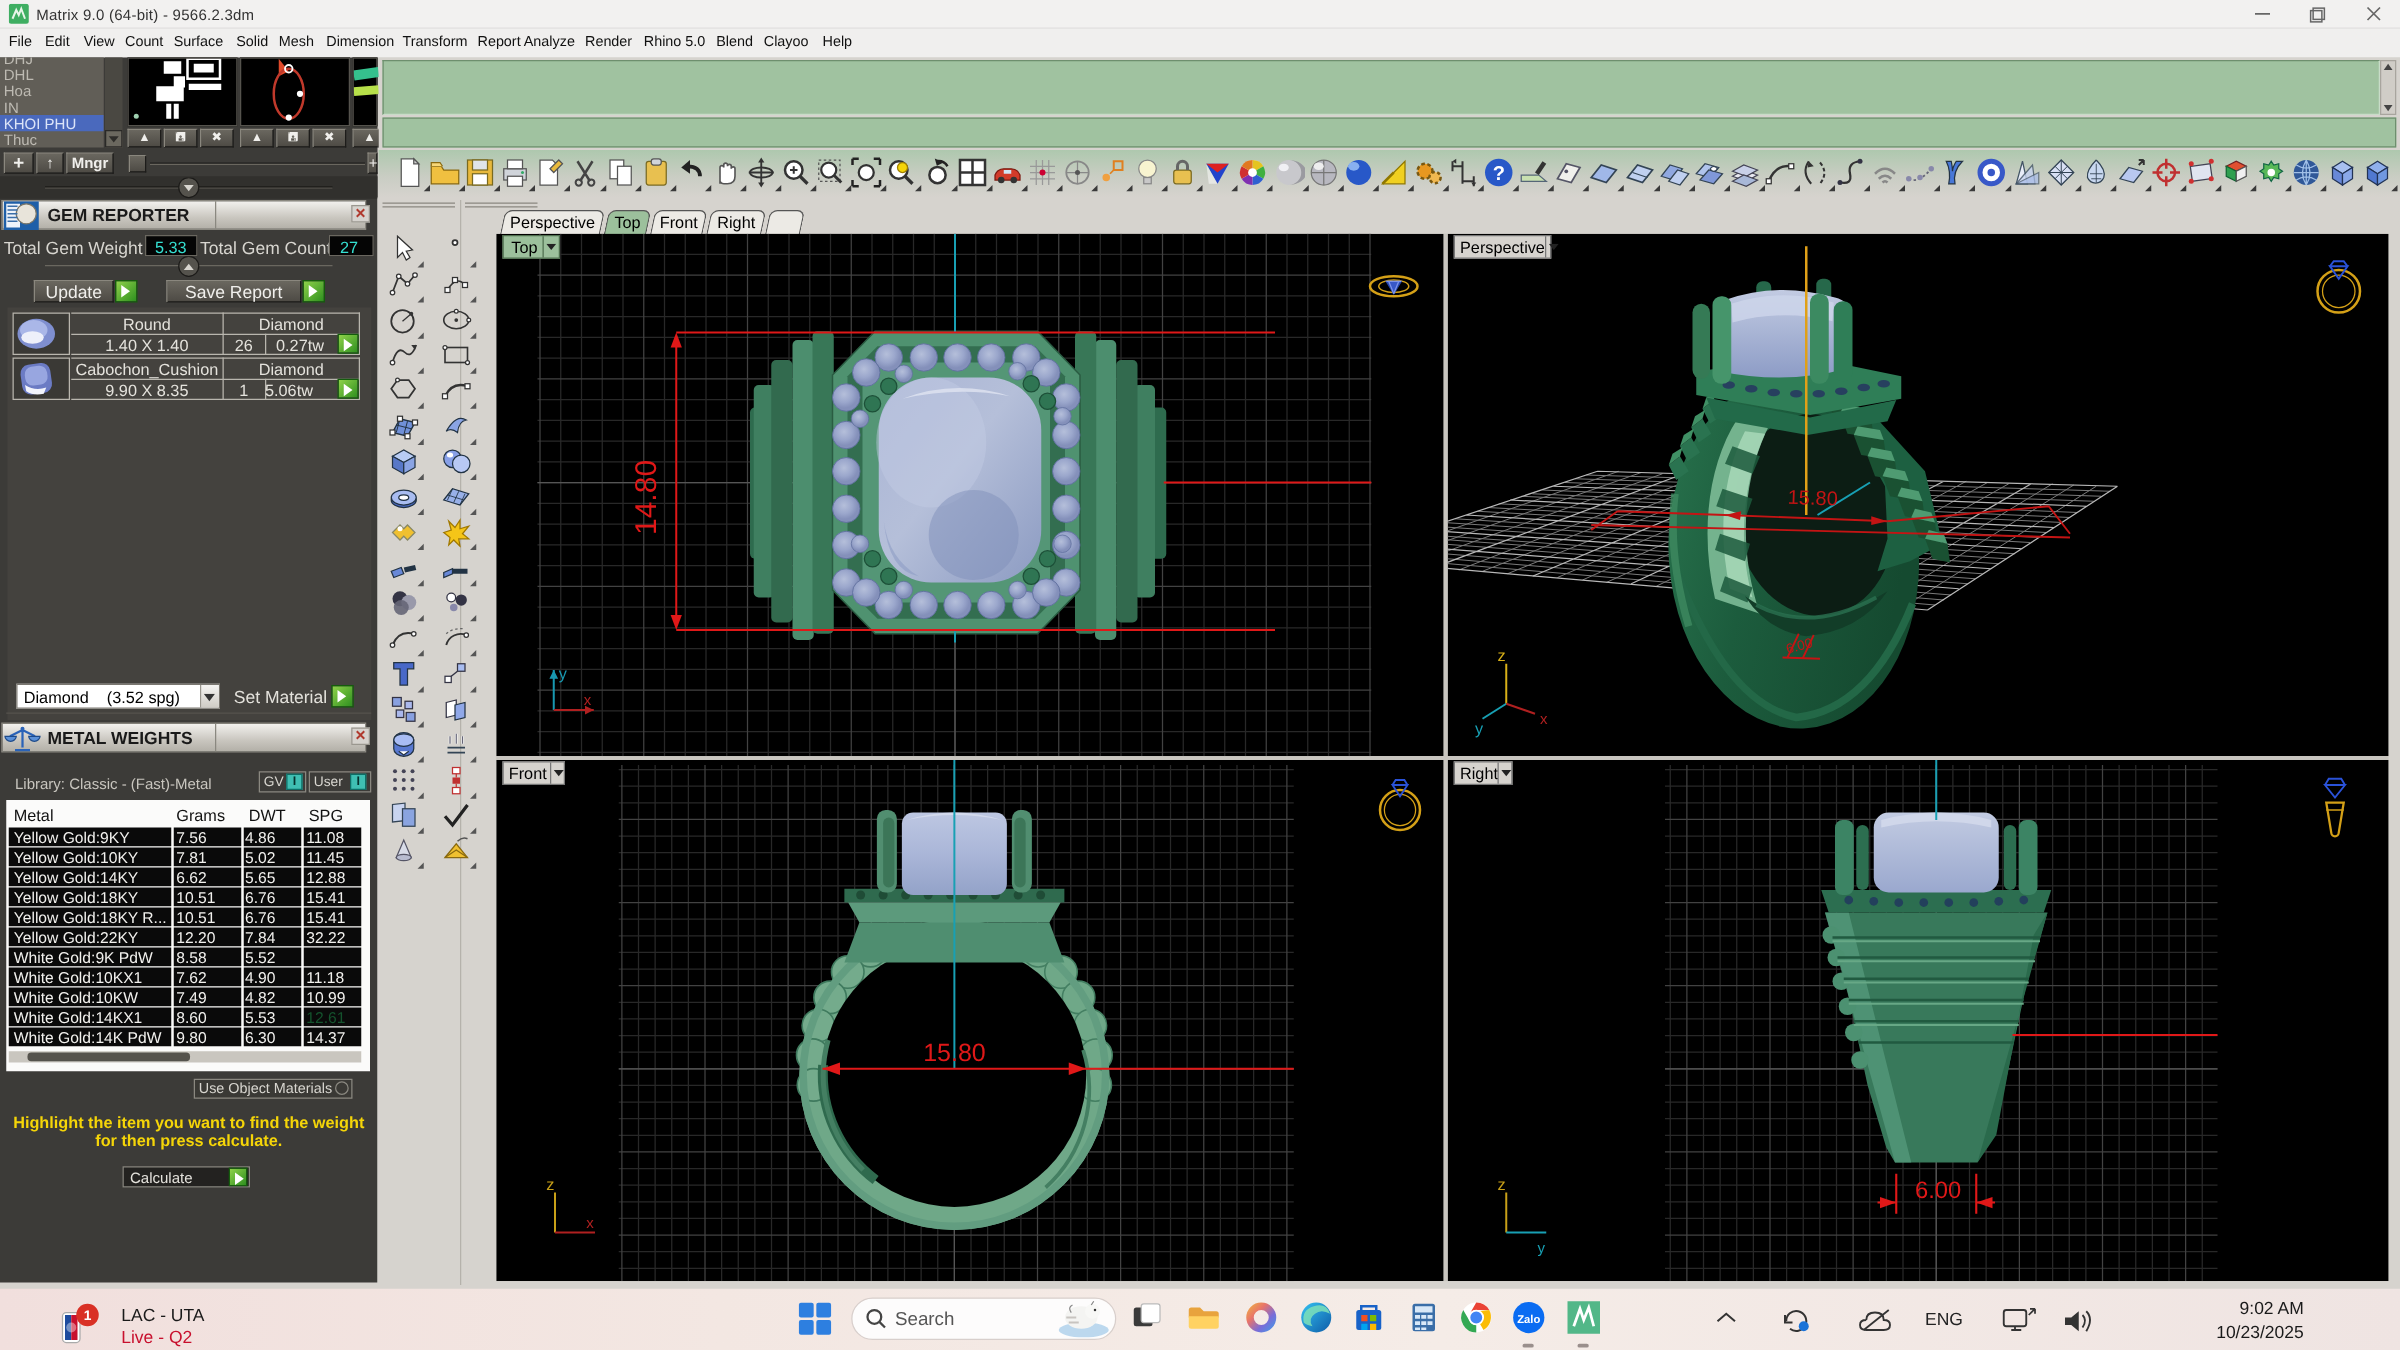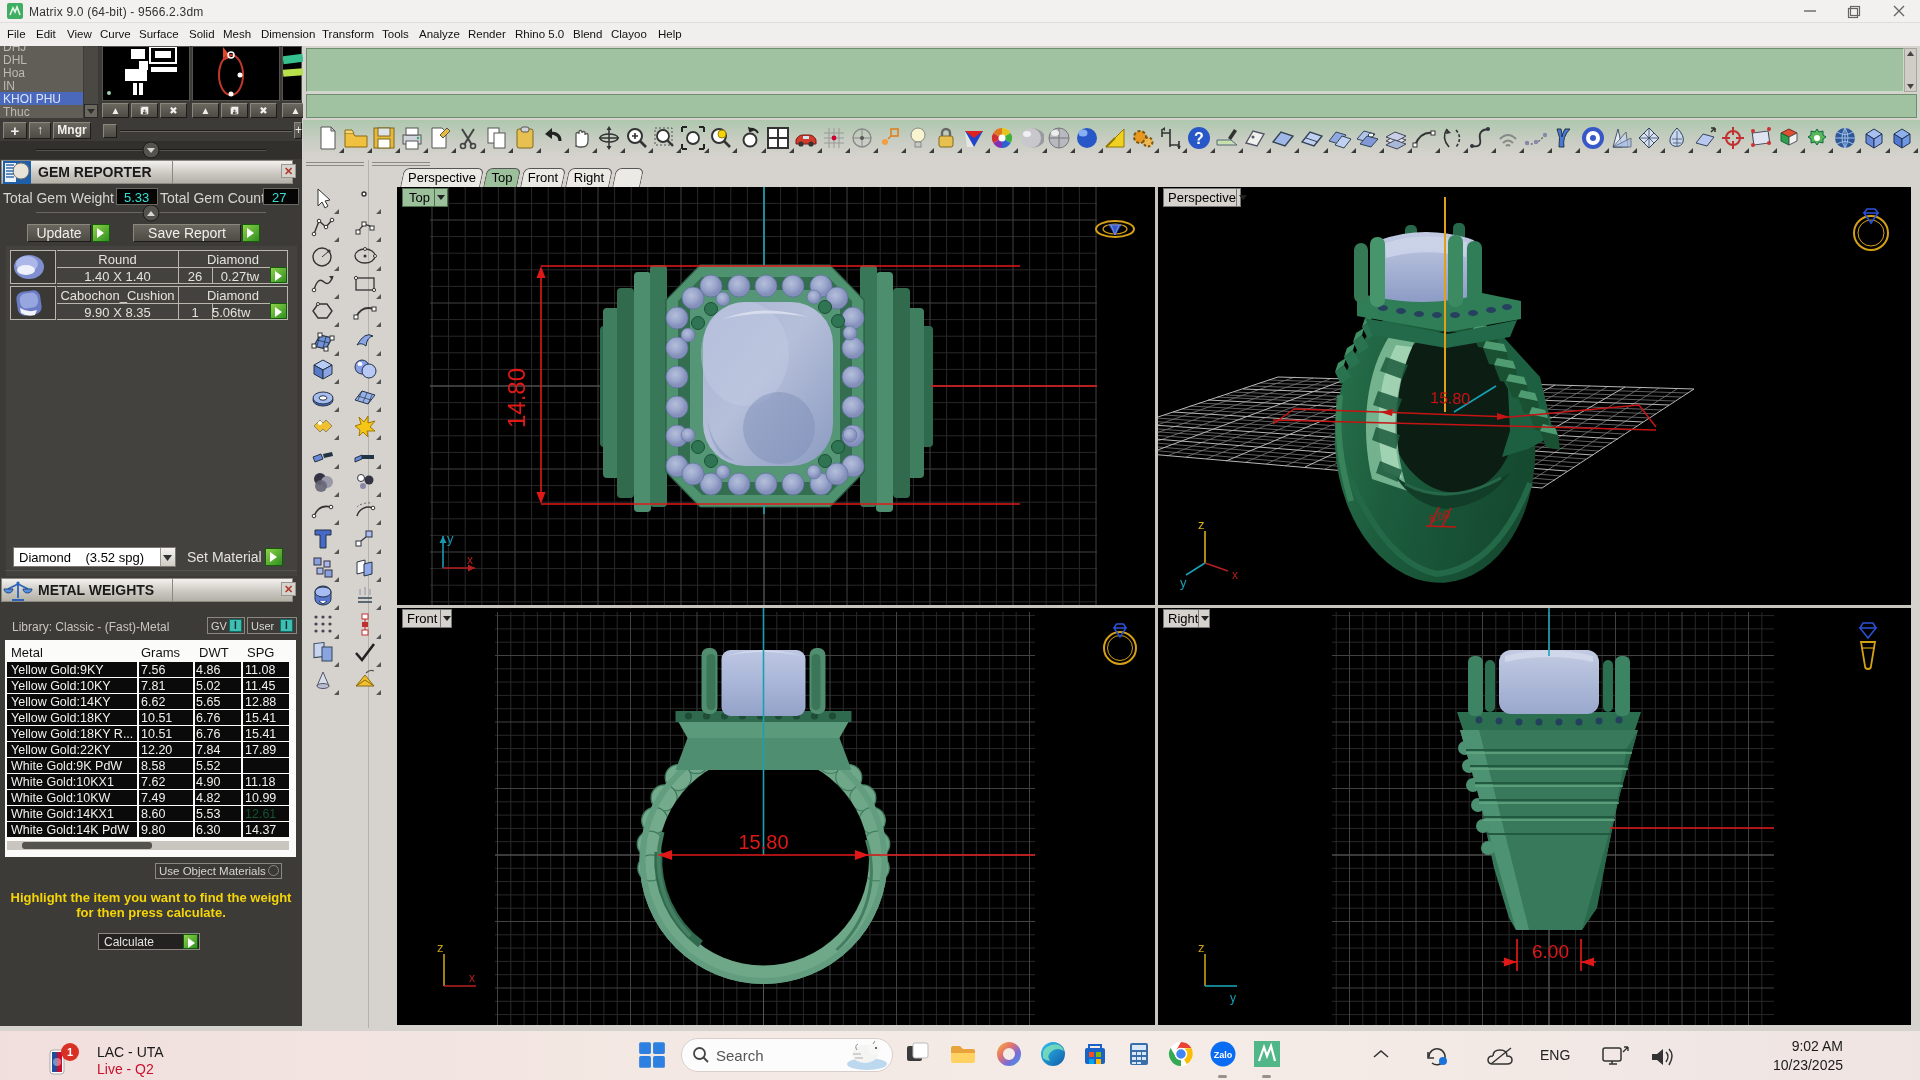--- a/index.html
+++ b/index.html
@@ -44,27 +44,27 @@
 <svg class="abs" style="left:1790px;top:0" width="130" height="23">
       <line x1="14" y1="11" x2="26" y2="11" stroke="#666" stroke-width="1.4"></line>
       <rect x="60.5" y="6.5" width="9" height="9" fill="none" stroke="#666" stroke-width="1.2"></rect>
       <rect x="58.5" y="8.5" width="9" height="9" fill="none" stroke="#666" stroke-width="1.2"></rect>
       <path d="M104 6 L114 16 M114 6 L104 16" stroke="#666" stroke-width="1.4"></path>
     </svg>
 <div class="abs" id="menubar">
       <span style="left:7px">File</span>
       <span style="left:36px">Edit</span>
       <span style="left:67px">View</span>
-      <span style="left:100px">Curve</span>
+      <span style="left:100px">Count</span>
       <span style="left:139px">Surface</span>
       <span style="left:189px">Solid</span>
       <span style="left:223px">Mesh</span>
       <span style="left:261px">Dimension</span>
       <span style="left:322px">Transform</span>
-      <span style="left:382px">Tools</span>
+      <span style="left:382px">Report</span>
       <span style="left:419px">Analyze</span>
       <span style="left:468px">Render</span>
       <span style="left:515px">Rhino 5.0</span>
       <span style="left:573px">Blend</span>
       <span style="left:611px">Clayoo</span>
       <span style="left:658px">Help</span>
     </div>
 <div class="abs" id="leftdock"></div>
 <div class="abs" style="left:0;top:46px;width:83px;height:72px;background:#615e57;overflow:hidden">
       <div class="abs" style="left:3px;top:-6px;font-size:12px;color:#bdbab2;white-space:nowrap">DHJ</div>
@@ -232,21 +232,21 @@
 <div class="abs" style="left:245px;top:711px;font-size:12.5px;color:#f2f1ee">15.41</div>
 <div class="abs" style="left:7px;top:726px;width:282px;height:15px;background:#0a0a0a"></div>
 <div class="abs" style="left:11px;top:727px;font-size:12.5px;color:#f2f1ee;white-space:nowrap">Yellow Gold:18KY R...</div>
 <div class="abs" style="left:141px;top:727px;font-size:12.5px;color:#f2f1ee">10.51</div>
 <div class="abs" style="left:196px;top:727px;font-size:12.5px;color:#f2f1ee">6.76</div>
 <div class="abs" style="left:245px;top:727px;font-size:12.5px;color:#f2f1ee">15.41</div>
 <div class="abs" style="left:7px;top:742px;width:282px;height:15px;background:#0a0a0a"></div>
 <div class="abs" style="left:11px;top:743px;font-size:12.5px;color:#f2f1ee;white-space:nowrap">Yellow Gold:22KY</div>
 <div class="abs" style="left:141px;top:743px;font-size:12.5px;color:#f2f1ee">12.20</div>
 <div class="abs" style="left:196px;top:743px;font-size:12.5px;color:#f2f1ee">7.84</div>
-<div class="abs" style="left:245px;top:743px;font-size:12.5px;color:#f2f1ee">17.89</div>
+<div class="abs" style="left:245px;top:743px;font-size:12.5px;color:#f2f1ee">32.22</div>
 <div class="abs" style="left:7px;top:758px;width:282px;height:15px;background:#0a0a0a"></div>
 <div class="abs" style="left:11px;top:759px;font-size:12.5px;color:#f2f1ee;white-space:nowrap">White Gold:9K PdW</div>
 <div class="abs" style="left:141px;top:759px;font-size:12.5px;color:#f2f1ee">8.58</div>
 <div class="abs" style="left:196px;top:759px;font-size:12.5px;color:#f2f1ee">5.52</div>
 <div class="abs" style="left:245px;top:804px;font-size:12.5px;color:#1d4ed8">12.59</div>
 <div class="abs" style="left:7px;top:774px;width:282px;height:15px;background:#0a0a0a"></div>
 <div class="abs" style="left:11px;top:775px;font-size:12.5px;color:#f2f1ee;white-space:nowrap">White Gold:10KX1</div>
 <div class="abs" style="left:141px;top:775px;font-size:12.5px;color:#f2f1ee">7.62</div>
 <div class="abs" style="left:196px;top:775px;font-size:12.5px;color:#f2f1ee">4.90</div>
 <div class="abs" style="left:245px;top:775px;font-size:12.5px;color:#f2f1ee">11.18</div>

